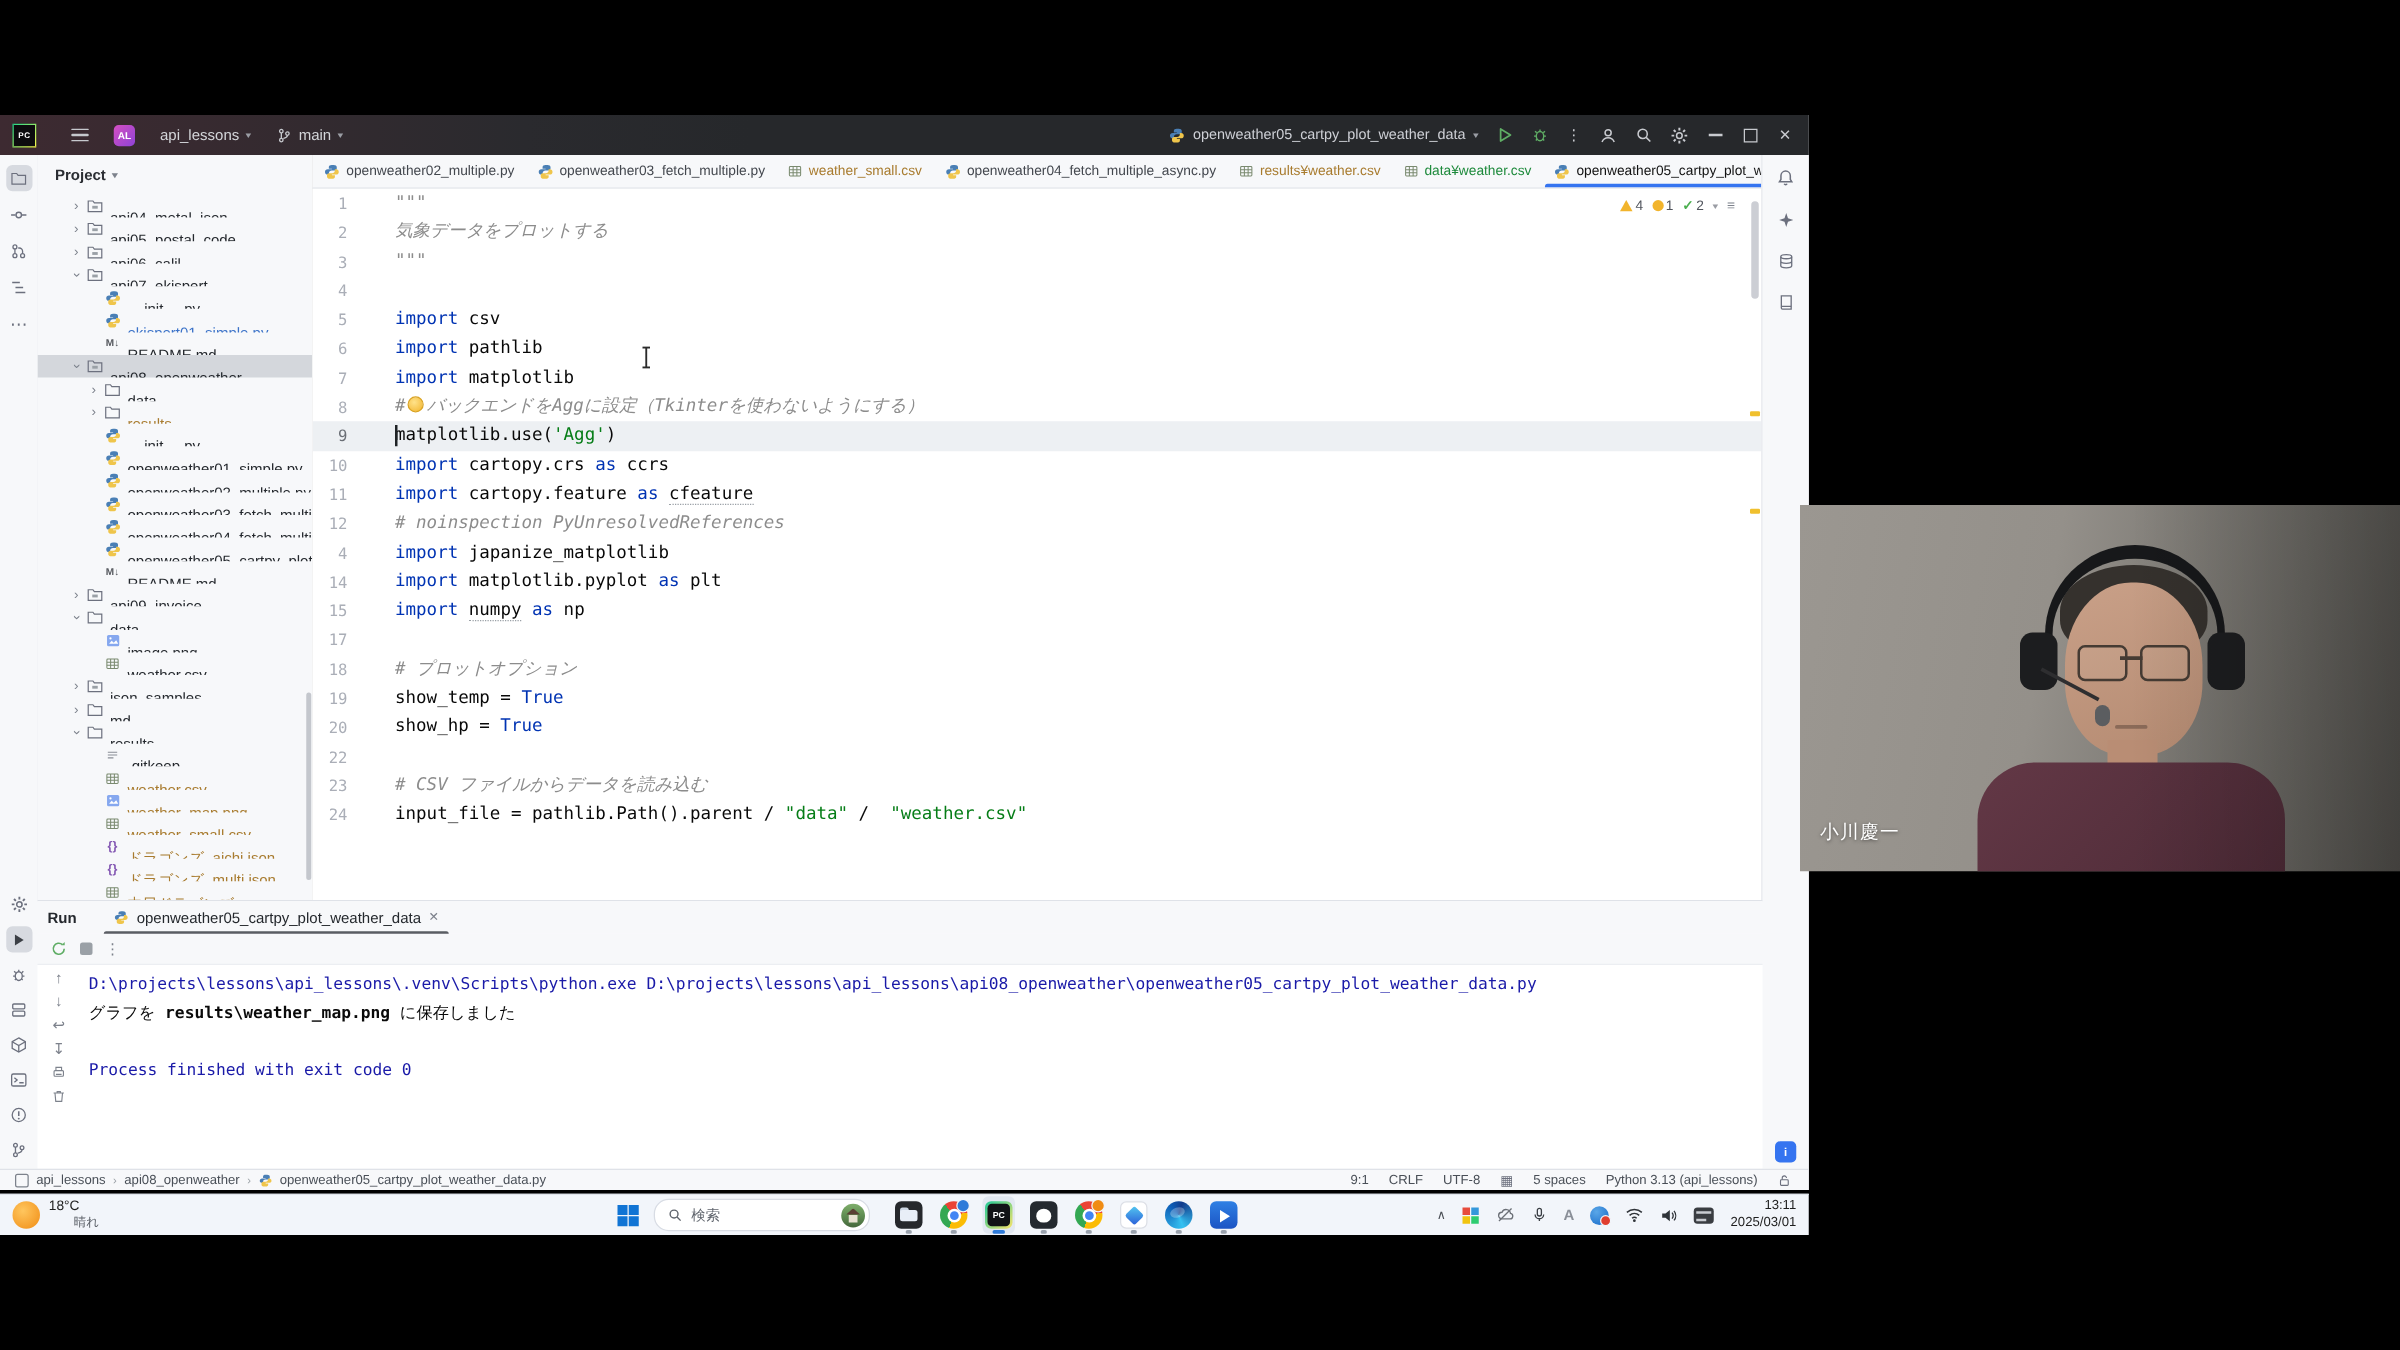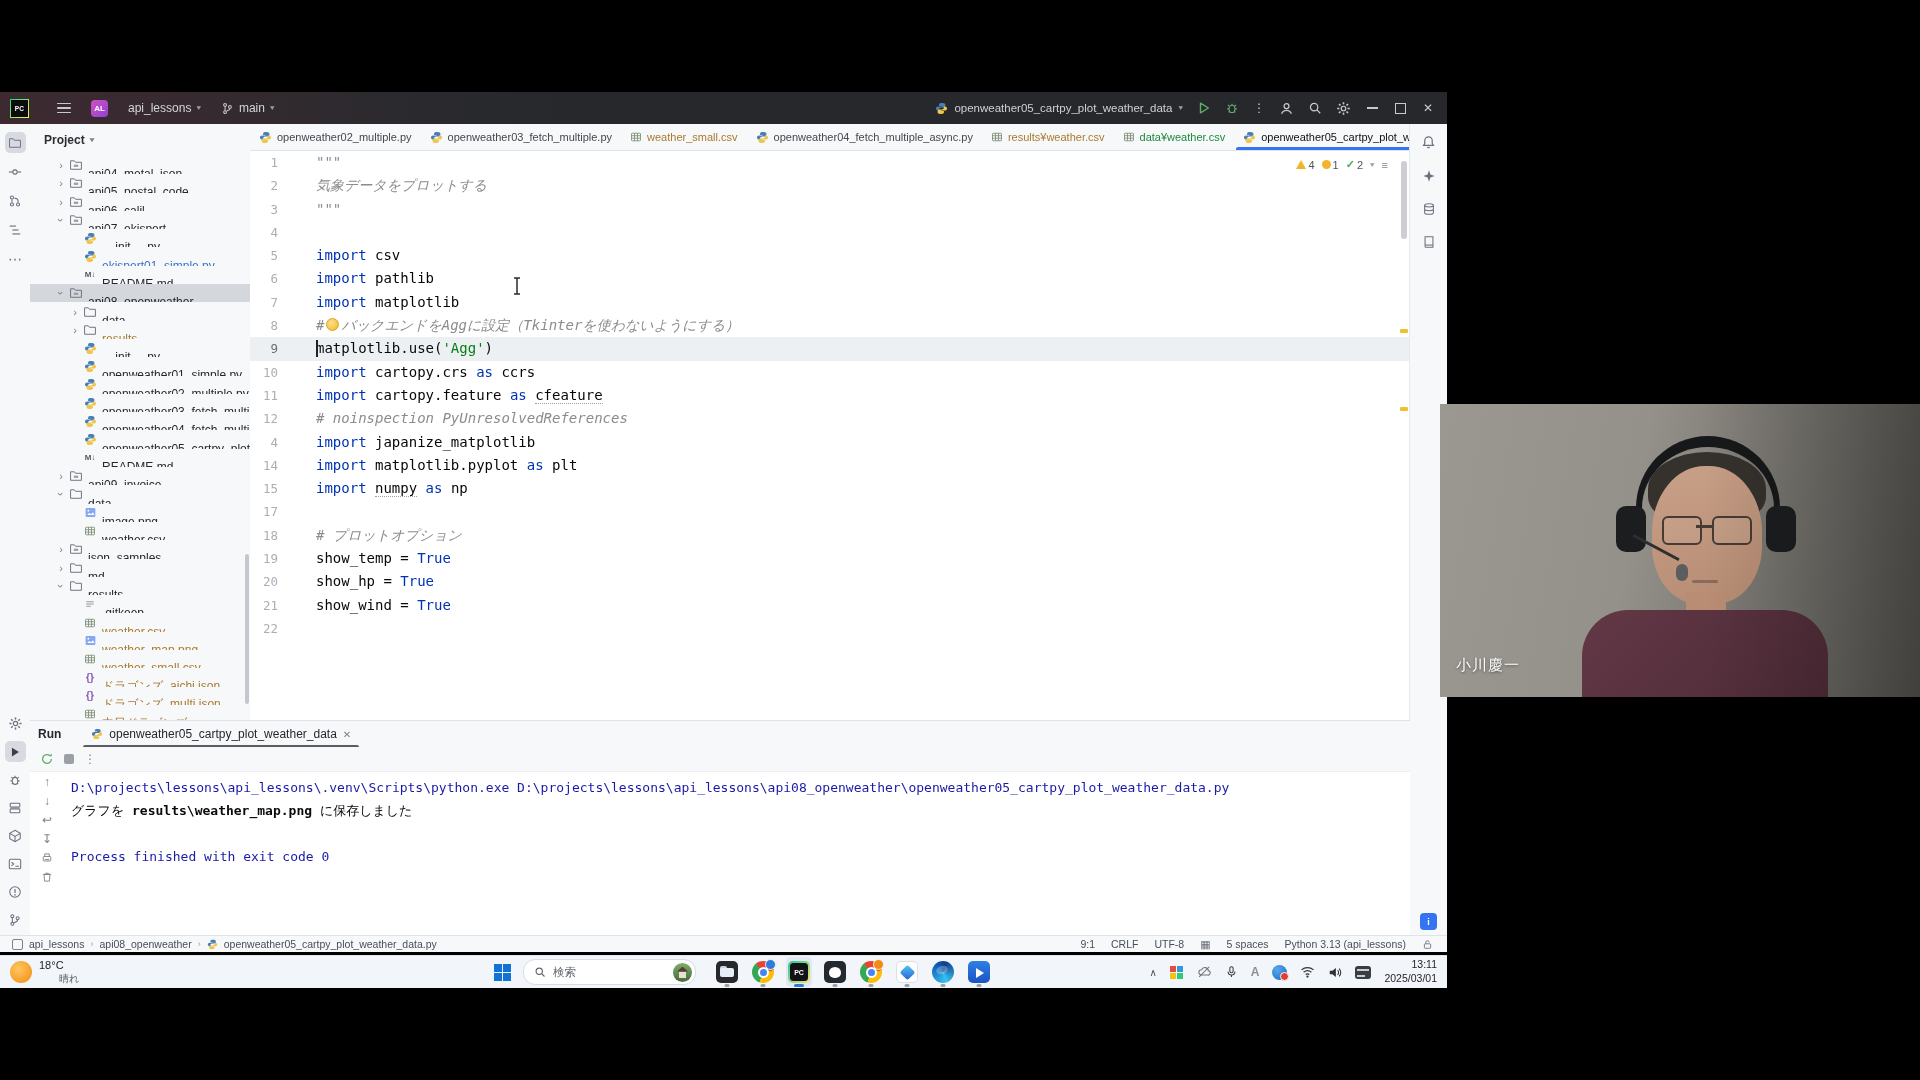--- a/index.html
+++ b/index.html
@@ -803,22 +803,23 @@
             <div class="cl"><span class="ln">10</span><span class="lc"><span class="kw">import</span><span class="pl"> cartopy.crs </span><span class="kw">as</span><span class="pl"> ccrs</span></span></div>
             <div class="cl"><span class="ln">11</span><span class="lc"><span class="kw">import</span><span class="pl"> cartopy.feature </span><span class="kw">as</span><span class="pl"> </span><span class="pl u">cfeature</span></span></div>
             <div class="cl"><span class="ln">12</span><span class="lc"><span class="cmt"># noinspection PyUnresolvedReferences</span></span></div>
             <div class="cl"><span class="ln">4</span><span class="lc"><span class="kw">import</span><span class="pl"> japanize_matplotlib</span></span></div>
             <div class="cl"><span class="ln">14</span><span class="lc"><span class="kw">import</span><span class="pl"> matplotlib.pyplot </span><span class="kw">as</span><span class="pl"> plt</span></span></div>
             <div class="cl"><span class="ln">15</span><span class="lc"><span class="kw">import</span><span class="pl"> </span><span class="pl u">numpy</span><span class="pl"> </span><span class="kw">as</span><span class="pl"> np</span></span></div>
             <div class="cl"><span class="ln">17</span><span class="lc"></span></div>
             <div class="cl"><span class="ln">18</span><span class="lc"><span class="cmt"># プロットオプション</span></span></div>
             <div class="cl"><span class="ln">19</span><span class="lc"><span class="pl">show_temp = </span><span class="kw">True</span></span></div>
             <div class="cl"><span class="ln">20</span><span class="lc"><span class="pl">show_hp = </span><span class="kw">True</span></span></div>
-            <div class="cl"><span class="ln">21</span><span class="lc"><span class="pl">show_wind = </span><span class="kw">True</span></span></div>
             <div class="cl"><span class="ln">22</span><span class="lc"></span></div>
+            <div class="cl"><span class="ln">23</span><span class="lc"><span class="cmt"># CSV ファイルからデータを読み込む</span></span></div>
+            <div class="cl"><span class="ln">24</span><span class="lc"><span class="pl">input_file = pathlib.Path().parent / </span><span class="str">"data"</span><span class="pl"> /  </span><span class="str">"weather.csv"</span></span></div>
           </div>
         <div class="inspections">
           <span class="insp-i">
               <span class="wtri"></span>
             <span>4</span>
             </span>
           <span class="insp-i">
               <span class="wdot"></span>
             <span>1</span>
             </span>

